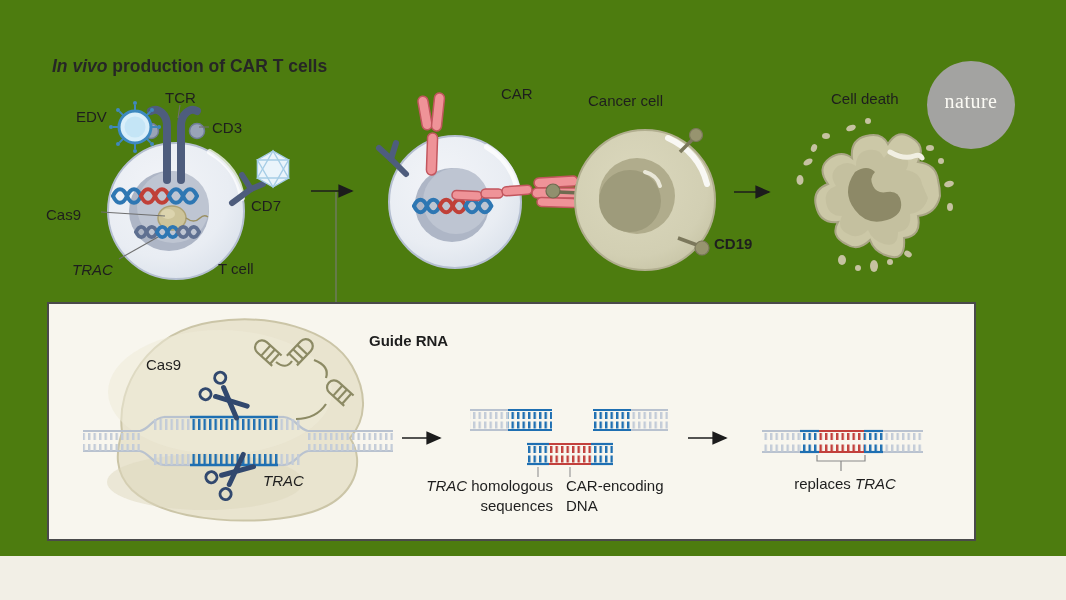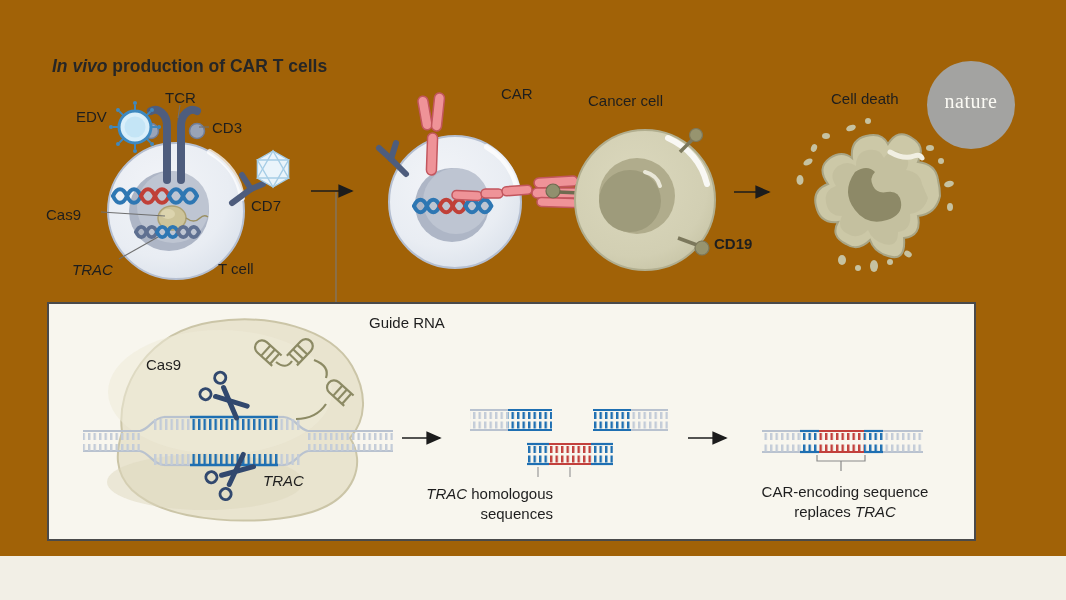--- a/index.html
+++ b/index.html
@@ -1,22 +1,22 @@
 <!DOCTYPE html>
 <html><head>
 <meta charset="utf-8">
 <style>
   html,body{margin:0;padding:0;background:#f2efe6;}
-  .canvas{position:relative;width:1066px;height:556px;background:#a16207;overflow:hidden;
+  .canvas{position:relative;width:1066px;height:556px;background:#4d7c0f;overflow:hidden;
           font-family:"Liberation Sans",sans-serif;color:#1e1e1e;}
   svg{position:absolute;left:0;top:0;}
   .label{position:absolute;font-size:15px;line-height:19px;white-space:nowrap;color:#1e1e1e;}
   .title{position:absolute;left:52px;top:56px;font-size:17.5px;font-weight:700;color:#262626;}
   .it{font-style:italic;}
-  .multiline{white-space:normal;line-height:20px;margin-top:8px;}
+  .multiline{white-space:normal;line-height:20px;}
   .nature-text{position:absolute;left:929px;top:90px;width:84px;text-align:center;
                font-family:"Liberation Serif",serif;font-size:20px;color:#fbfaf4;letter-spacing:.5px;}
 </style>
 </head>
 <body>
 
 <div class="canvas">
 
 <svg width="1066" height="600" viewBox="0 0 1066 600">
   <defs>
@@ -360,27 +360,30 @@
 <div class="label it" style="left:72px;top:260px;">TRAC</div>
 <div class="label" style="left:251px;top:196px;">CD7</div>
 <div class="label" style="left:218px;top:259px;">T cell</div>
 <div class="label" style="left:501px;top:84px;">CAR</div>
 <div class="label" style="left:588px;top:91px;">Cancer cell</div>
 <div class="label" style="left:714px;top:234px;font-weight:bold;">CD19</div>
 <div class="label" style="left:831px;top:89px;">Cell death</div>
 <div class="nature-text">nature</div>
 
 <div class="label" style="left:146px;top:355px;">Cas9</div>
-<div class="label" style="left:369px;top:313px;">Guide RNA</div>
+<div class="label" style="left:369px;top:331px;font-weight:bold;">Guide RNA</div>
 <div class="label it" style="left:263px;top:471px;">TRAC</div>
 
 <div class="label multiline" style="left:390px;top:476px;width:163px;text-align:right;">
   <div><span class="it">TRAC</span><span> homologous</span></div>
   <div>sequences</div>
 </div>
 
+<div class="label multiline" style="left:566px;top:476px;">
+  <div>CAR-encoding</div>
+  <div>DNA</div>
+</div>
 
 <div class="label multiline" style="left:733px;top:474px;width:224px;text-align:center;">
-  <div>CAR-encoding sequence</div>
   <div><span>replaces </span><span class="it">TRAC</span></div>
 </div>
 
 </div>
 
 </body></html>

